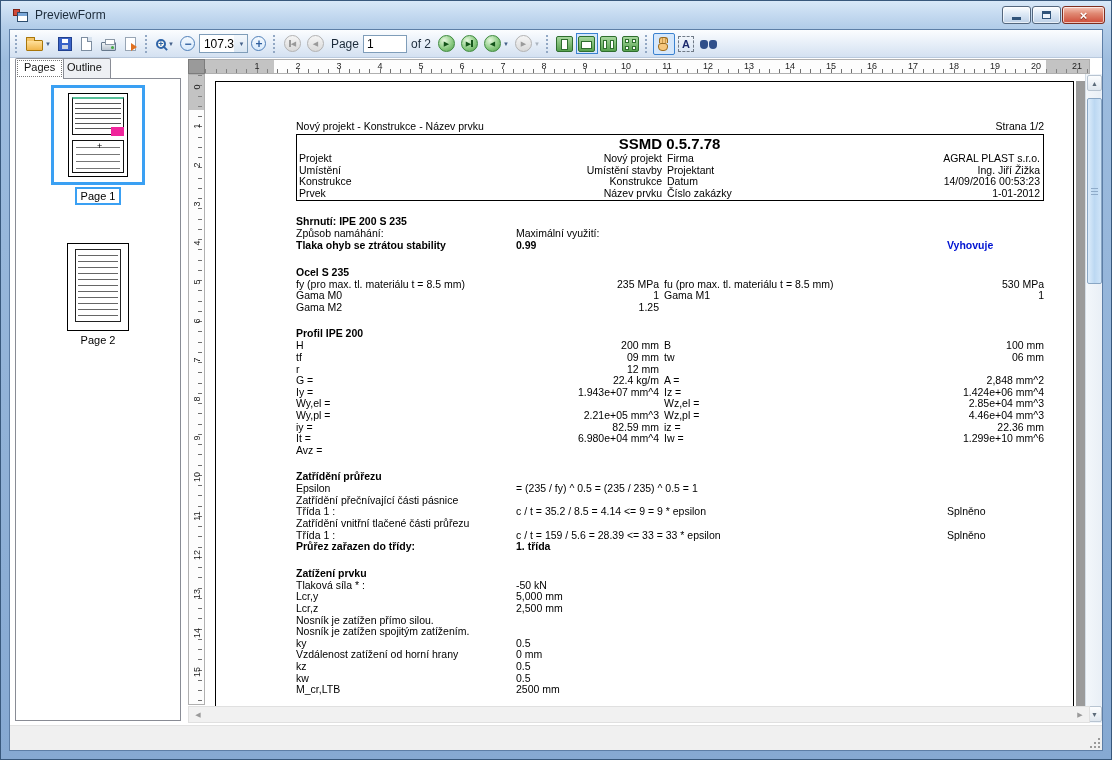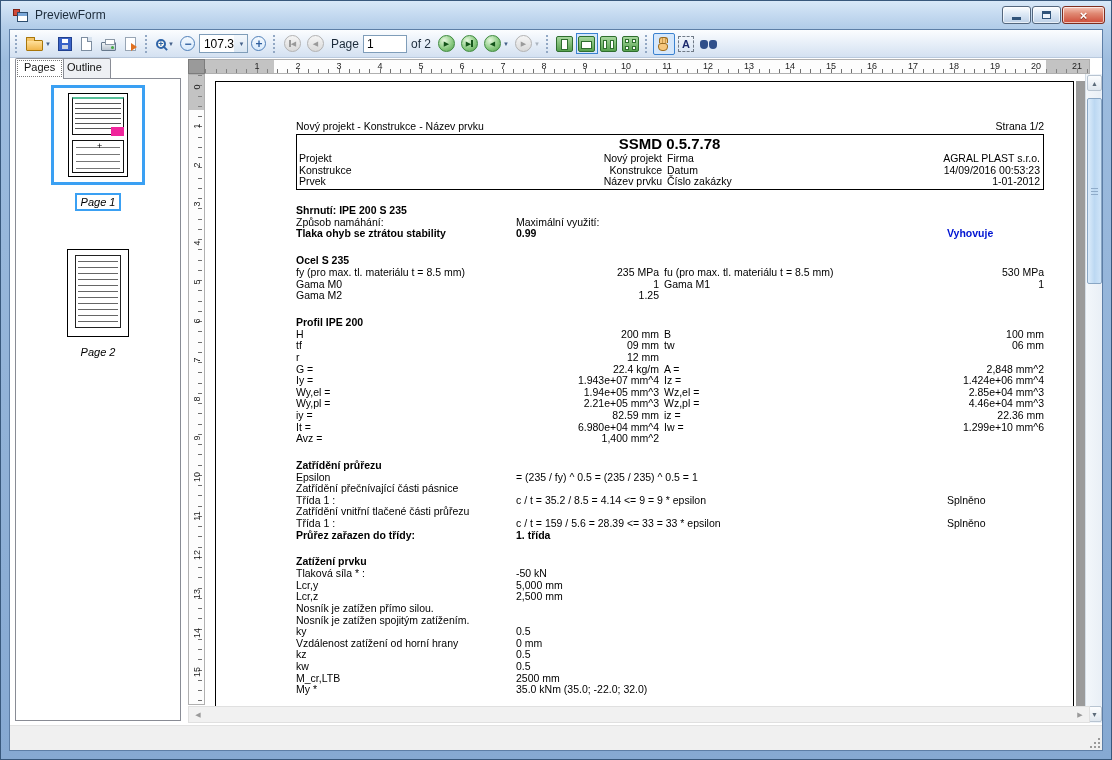--- a/index.html
+++ b/index.html
@@ -80,21 +80,21 @@
   .mini{position:relative;width:60px;height:84px;background:#fff;border:1px solid #000;}
   .m-hd{position:absolute;left:3px;top:3px;right:3px;height:38px;border:1px solid #111;border-top:2px solid #57c09a;
     background:repeating-linear-gradient(to bottom,transparent 0 4px,#555 4px 5px);background-clip:content-box;padding:2px;}
   .m-pink{position:absolute;right:3px;top:33px;width:13px;height:9px;background:#f0259c;}
   .m-bd{position:absolute;left:3px;top:46px;right:3px;bottom:3px;border:1px solid #111;
     background:repeating-linear-gradient(to bottom,transparent 0 6px,#777 6px 7px);background-clip:content-box;padding:3px;}
   .m-bd em{position:absolute;left:24px;top:0;font-style:normal;font-size:9px;color:#000;}
   .mini2{position:relative;width:62px;height:88px;background:#fff;border:1px solid #000;margin-top:4px;}
   .m2-in{position:absolute;left:7px;top:5px;right:7px;bottom:8px;border:1px solid #222;
     background:repeating-linear-gradient(to bottom,transparent 0 5px,#666 5px 6px);background-clip:content-box;padding:2px;}
-  .thumb-label{font-size:11px;margin-top:8px;padding:0 4px;line-height:14px;font-style:italic;}
+  .thumb-label{font-size:11px;margin-top:2px;padding:0 4px;line-height:14px;}
   .thumb-label.sel{border:2px solid #3aa0f3;}
   .thumb-gap{height:34px;}
   
   .viewer{position:relative;flex:1;background:#fff;overflow:hidden;}
   .ruler-corner{position:absolute;left:2px;top:1px;width:17px;height:15px;background:#9a9a9a;border:1px solid #7c7c7c;}
   .hruler{position:absolute;left:2px;top:1px;width:902px;height:15px;background:#fdfdfd;border:1px solid #b0b0b0;}
   .hruler .ticks{position:absolute;left:0;right:0;top:9px;height:4px;background:repeating-linear-gradient(to right,#707070 0 1px,transparent 1px 10.25px);background-position-x:6px;}
   .hgray{position:absolute;top:0;bottom:0;background:rgba(148,148,148,.55);}
   .hnum{position:absolute;top:1px;transform:translateX(-50%);font-size:9px;color:#222;}
   .vruler{position:absolute;left:2px;top:16px;width:17px;height:631px;background:#fdfdfd;border:1px solid #b0b0b0;}
@@ -361,20 +361,26 @@
               <div class="hdr-box">
                 <div class="ssmd">SSMD 0.5.7.78</div>
                 <div id="info-rows">
                     <div class="drow">
                       <span class="dc1">Projekt</span>
                       <span class="dc2r">Nový projekt</span>
                       <span class="dc3">Firma</span>
                       <span class="dc4">AGRAL PLAST s.r.o.</span>
                     </div>
                     <div class="drow">
+                      <span class="dc1">Umístění</span>
+                      <span class="dc2r">Umístění stavby</span>
+                      <span class="dc3">Projektant</span>
+                      <span class="dc4">Ing. Jiří Žižka</span>
+                    </div>
+                    <div class="drow">
                       <span class="dc1">Konstrukce</span>
                       <span class="dc2r">Konstrukce</span>
                       <span class="dc3">Datum</span>
                       <span class="dc4">14/09/2016 00:53:23</span>
                     </div>
                     <div class="drow">
                       <span class="dc1">Prvek</span>
                       <span class="dc2r">Název prvku</span>
                       <span class="dc3">Číslo zakázky</span>
                       <span class="dc4">1-01-2012</span>
@@ -433,21 +439,20 @@
                     <span class="dc4">2,848 mm^2</span>
                   </div>
                   <div class="drow">
                     <span class="dc1">Iy =</span>
                     <span class="dc2r">1.943e+07 mm^4</span>
                     <span class="dc3">Iz =</span>
                     <span class="dc4">1.424e+06 mm^4</span>
                   </div>
                   <div class="drow">
                     <span class="dc1">Wy,el =</span>
-                    <span class="dc2r">1.94e+05 mm^3</span>
                     <span class="dc3">Wz,el =</span>
                     <span class="dc4">2.85e+04 mm^3</span>
                   </div>
                   <div class="drow">
                     <span class="dc1">Wy,pl =</span>
                     <span class="dc2r">2.21e+05 mm^3</span>
                     <span class="dc3">Wz,pl =</span>
                     <span class="dc4">4.46e+04 mm^3</span>
                   </div>
                   <div class="drow">
@@ -457,21 +462,20 @@
                     <span class="dc4">22.36 mm</span>
                   </div>
                   <div class="drow">
                     <span class="dc1">It =</span>
                     <span class="dc2r">6.980e+04 mm^4</span>
                     <span class="dc3">Iw =</span>
                     <span class="dc4">1.299e+10 mm^6</span>
                   </div>
                   <div class="drow">
                     <span class="dc1">Avz =</span>
-                    <span class="dc2r">1,400 mm^2</span>
                   </div>
                   <div class="dh">Zatřídění průřezu</div>
                   <div class="drow">
                     <span class="dc1">Epsilon</span>
                     <span class="dc2l">= (235 / fy) ^ 0.5 = (235 / 235) ^ 0.5 = 1</span>
                   </div>
                   <div class="drow">
                     <span class="dc1">Zatřídění přečnívající části pásnice</span>
                   </div>
                   <div class="drow">
@@ -522,24 +526,20 @@
                     <span class="dc1">kz</span>
                     <span class="dc2l">0.5</span>
                   </div>
                   <div class="drow">
                     <span class="dc1">kw</span>
                     <span class="dc2l">0.5</span>
                   </div>
                   <div class="drow">
                     <span class="dc1">M_cr,LTB</span>
                     <span class="dc2l">2500 mm</span>
-                  </div>
-                  <div class="drow">
-                    <span class="dc1">My *</span>
-                    <span class="dc2l">35.0 kNm (35.0; -22.0; 32.0)</span>
                   </div>
                 </div>
             </div>
           </div>
         </div>
 
         <div class="vscroll">
           <span class="sbtn" style="top:1px;">▲</span>
           <span class="vthumb">
               <i style="top:89px;"></i>

